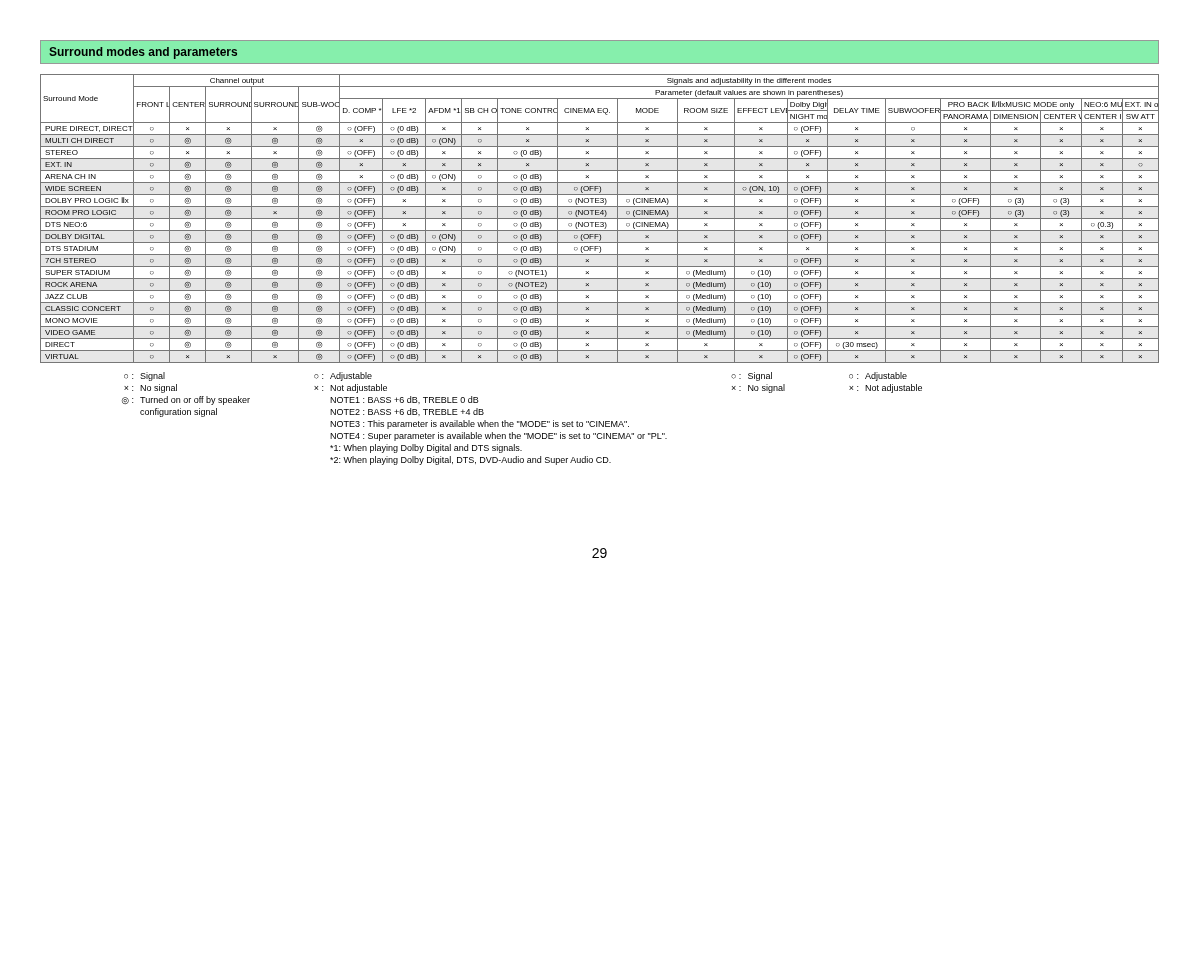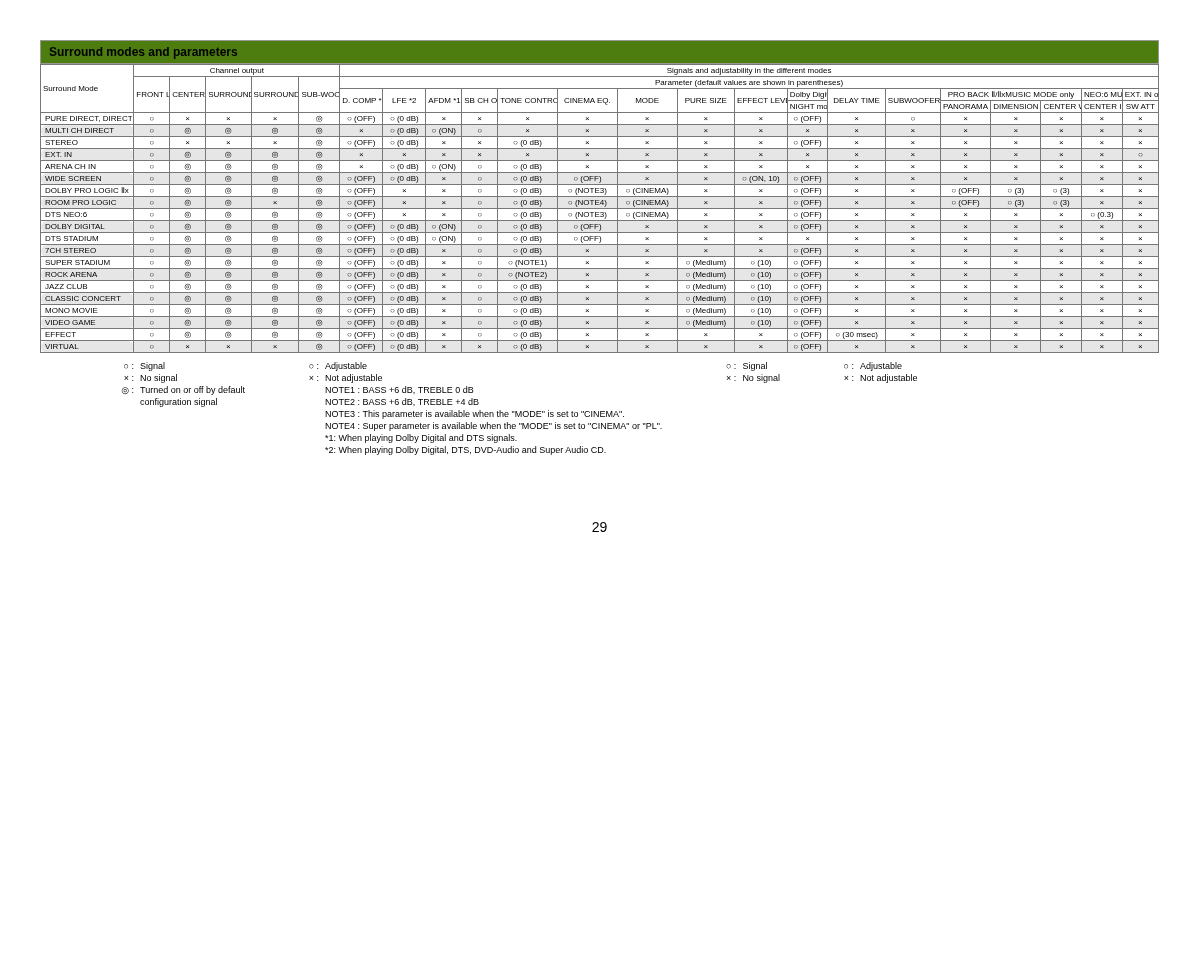--- a/index.html
+++ b/index.html
@@ -4,46 +4,45 @@
 <style>
   body {
     font-family: Arial, sans-serif;
     font-size: 10px;
     margin: 0;
     padding: 40px;
     background: #fff;
     color: #000;
   }
   .title-bar {
-    background: #4d7c0f;
+    background: #86efac;
     border: 1px solid #999;
     padding: 4px 8px;
     font-weight: bold;
     font-size: 12px;
-    margin-bottom: 0;
+    margin-bottom: 10px;
   }
   table {
     border-collapse: collapse;
     width: 100%;
     table-layout: fixed;
   }
   th, td {
     border: 1px solid #777;
     padding: 1px 2px;
     text-align: center;
     font-size: 8px;
     font-weight: normal;
     overflow: hidden;
     white-space: nowrap;
   }
   td.mode-col {
     text-align: left;
     padding-left: 4px;
     font-size: 8px;
-    border-radius: 6px;
   }
   th.mode-col {
     text-align: left;
   }
   tr.shaded td {
     background: #e6e6e6;
   }
   .legend {
     display: flex;
     margin-top: 8px;
@@ -60,21 +59,21 @@
     gap: 6px;
     align-items: flex-start;
   }
   .legend .sym {
     width: 14px;
     text-align: right;
   }
   .page-num {
     text-align: center;
     font-size: 14px;
-    margin-top: 64px;
+    margin-top: 80px;
   }
 </style>
 </head>
 <body>
 
 <div class="title-bar">Surround modes and parameters</div>
 
 <table>
   <colgroup>
     <col style="width:78px">
@@ -116,21 +115,21 @@
       <th colspan="17">Parameter (default values are shown in parentheses)</th>
     </tr>
     <tr>
       <th rowspan="2">D. COMP *1</th>
       <th rowspan="2">LFE *2</th>
       <th rowspan="2">AFDM *1</th>
       <th rowspan="2">SB CH OUT</th>
       <th rowspan="2">TONE CONTROL</th>
       <th rowspan="2">CINEMA EQ.</th>
       <th rowspan="2">MODE</th>
-      <th rowspan="2">PURE SIZE</th>
+      <th rowspan="2">ROOM SIZE</th>
       <th rowspan="2">EFFECT LEVEL</th>
       <th>Dolby Digital</th>
       <th rowspan="2">DELAY TIME</th>
       <th rowspan="2">SUBWOOFER ON/OFF</th>
       <th colspan="3">PRO BACK Ⅱ/ⅡxMUSIC MODE only</th>
       <th>NEO:6 MUSIC MODE only</th>
       <th>EXT. IN only</th>
     </tr>
     <tr>
       <th>NIGHT mode</th>
@@ -586,21 +585,21 @@
         <td>○ (OFF)</td>
         <td>×</td>
         <td>×</td>
         <td>×</td>
         <td>×</td>
         <td>×</td>
         <td>×</td>
         <td>×</td>
       </tr>
       <tr>
-        <td class="mode-col">EFFECT</td>
+        <td class="mode-col">DIRECT</td>
         <td>○</td>
         <td>◎</td>
         <td>◎</td>
         <td>◎</td>
         <td>◎</td>
         <td>○ (OFF)</td>
         <td>○ (0 dB)</td>
         <td>×</td>
         <td>○</td>
         <td>○ (0 dB)</td>
@@ -650,21 +649,21 @@
       <div class="row">
         <div class="sym">○ :</div>
         <div>Signal</div>
       </div>
       <div class="row">
         <div class="sym">× :</div>
         <div>No signal</div>
       </div>
       <div class="row">
         <div class="sym">◎ :</div>
-        <div>Turned on or off by default</div>
+        <div>Turned on or off by speaker</div>
       </div>
       <div class="row">
         <div class="sym"></div>
         <div>configuration signal</div>
       </div>
     </div>
   <div class="col" id="legend-col2">
       <div class="row">
         <div class="sym">○ :</div>
         <div>Adjustable</div>

